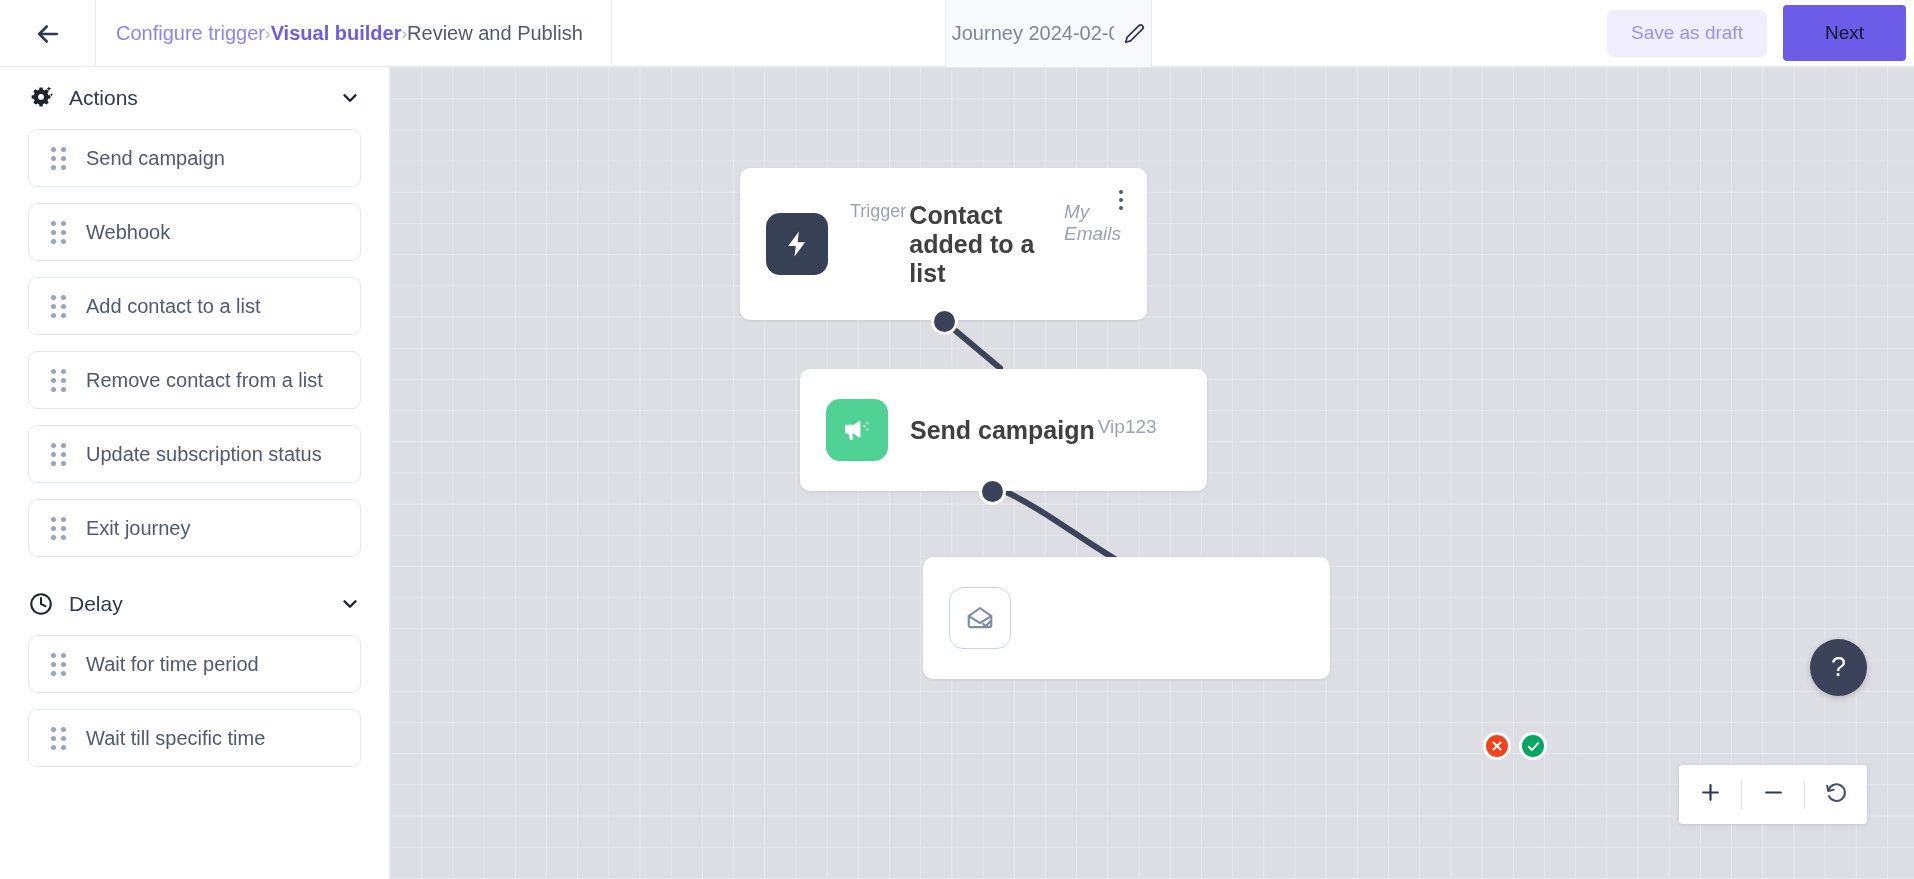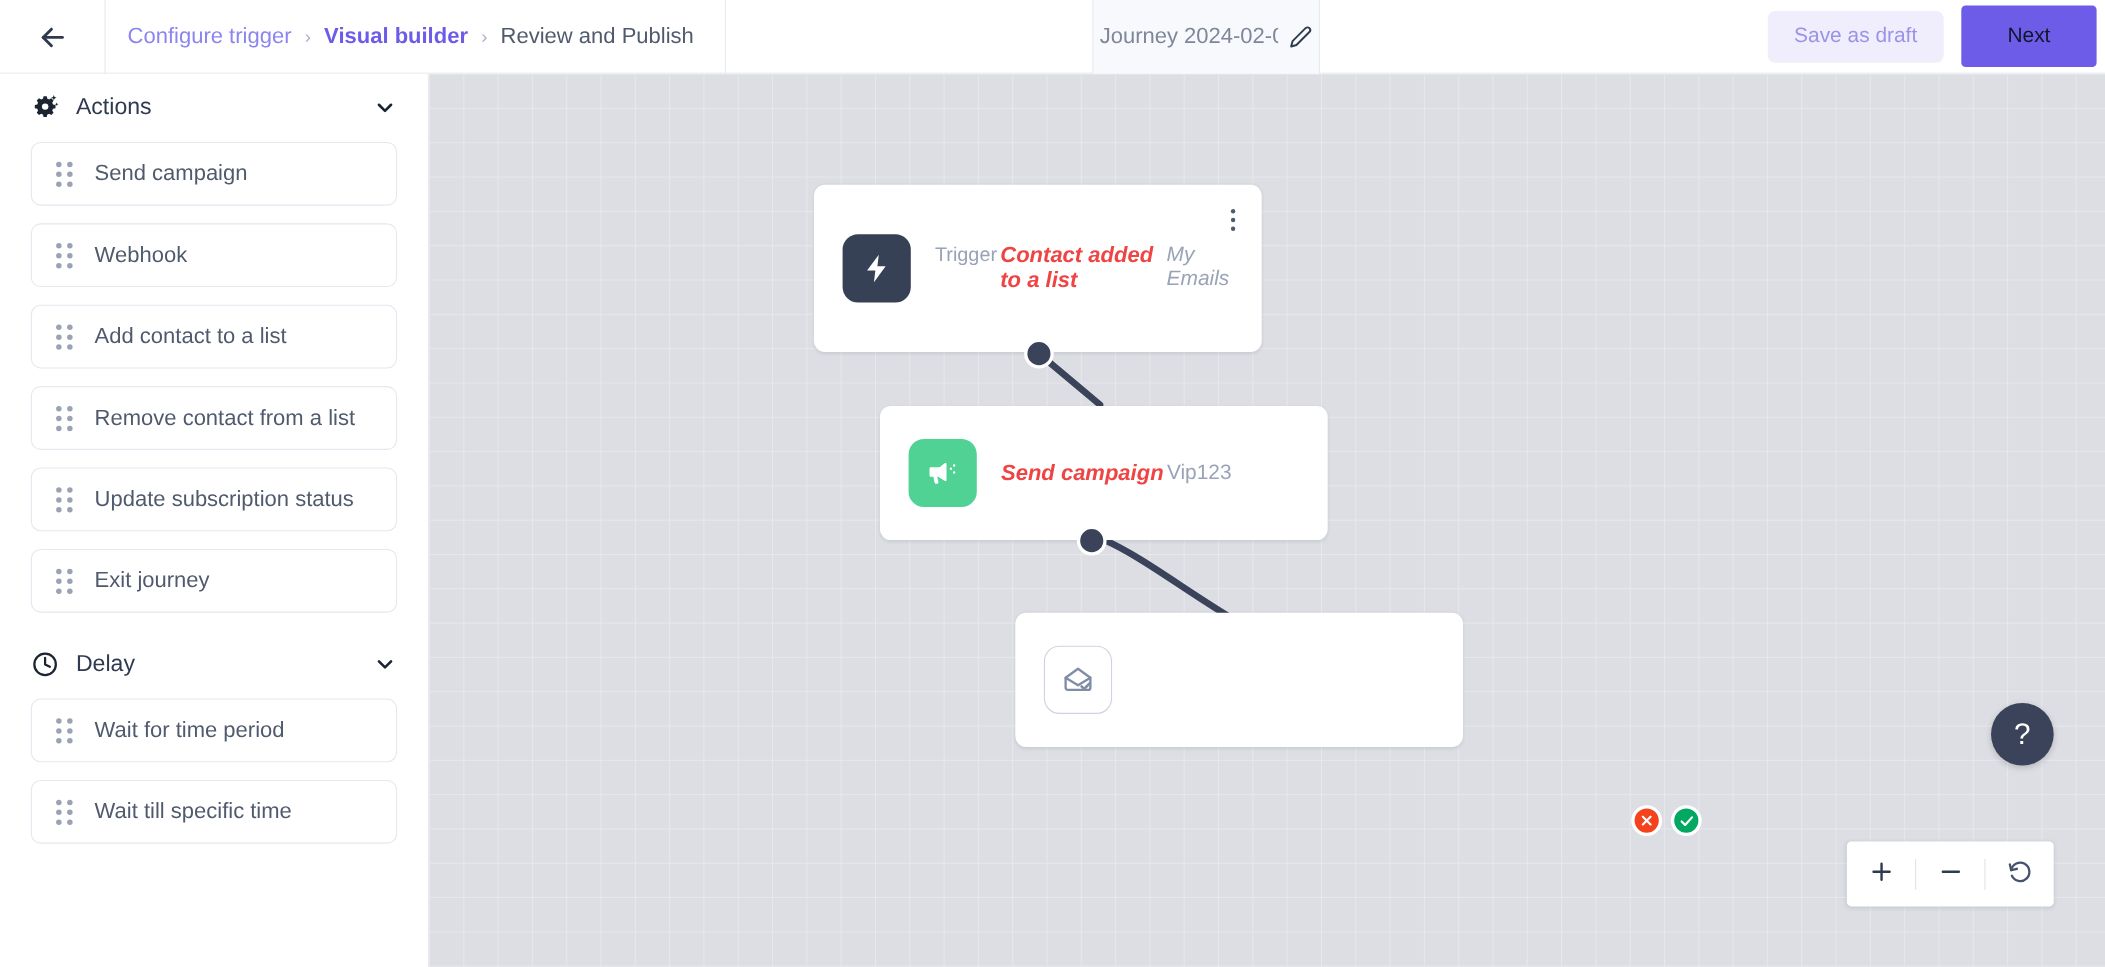--- a/index.html
+++ b/index.html
@@ -25,21 +25,20 @@
     cursor: pointer;
   }
   .back-btn svg { display: block; }
 
   .breadcrumb {
     display: flex; align-items: center;
     padding: 0 28px 0 20px;
     height: 67px;
     border-left: 1px solid #e8eaf0;
     border-right: 1px solid #e8eaf0;
-    gap: 12px;
   }
   .crumb { font-size: 20px; color: #8c84f0; white-space: nowrap; cursor: pointer; }
   .crumb.active { color: #6c5ce7; font-weight: bold; }
   .crumb.last { color: #4f5a6d; }
   .crumb-sep { color: #aeb4c4; font-size: 17px; user-select: none; }
 
   .header-spacer { flex: 0 0 333px; }
 
   .journey-title-wrap {
     flex: 0 0 207px;
@@ -139,21 +138,21 @@
   .node-icon {
     width: 62px; height: 62px; border-radius: 14px;
     display: flex; align-items: center; justify-content: center;
     flex: 0 0 62px;
   }
   .node-icon.dark { background: #364156; }
   .node-icon.green { background: #4fd294; }
   .node-icon.outline { background: #ffffff; border: 1.5px solid #ccd4e0; }
   .node-text { display: flex; flex-direction: row; gap: 3px; }
   .node-kicker { font-size: 18px; color: #9aa3b5; }
-  .node-title { font-size: 20px; font-weight: bold; color: #ef4444; font-style: italic; }
+  .node-title { font-size: 25px; font-weight: bold; color: #404040; }
   .node-sub { font-size: 19px; color: #9aa3b5; }
   .node-sub.italic { font-style: italic; }
   .badge-setup {
     display: inline-block; align-self: flex-start;
     background: #eff2f9; color: #8a96ad;
     font-size: 18px; border-radius: 5px;
     padding: 2px 8px;
   }
   .kebab {
     position: absolute; top: 18px; right: 20px;

